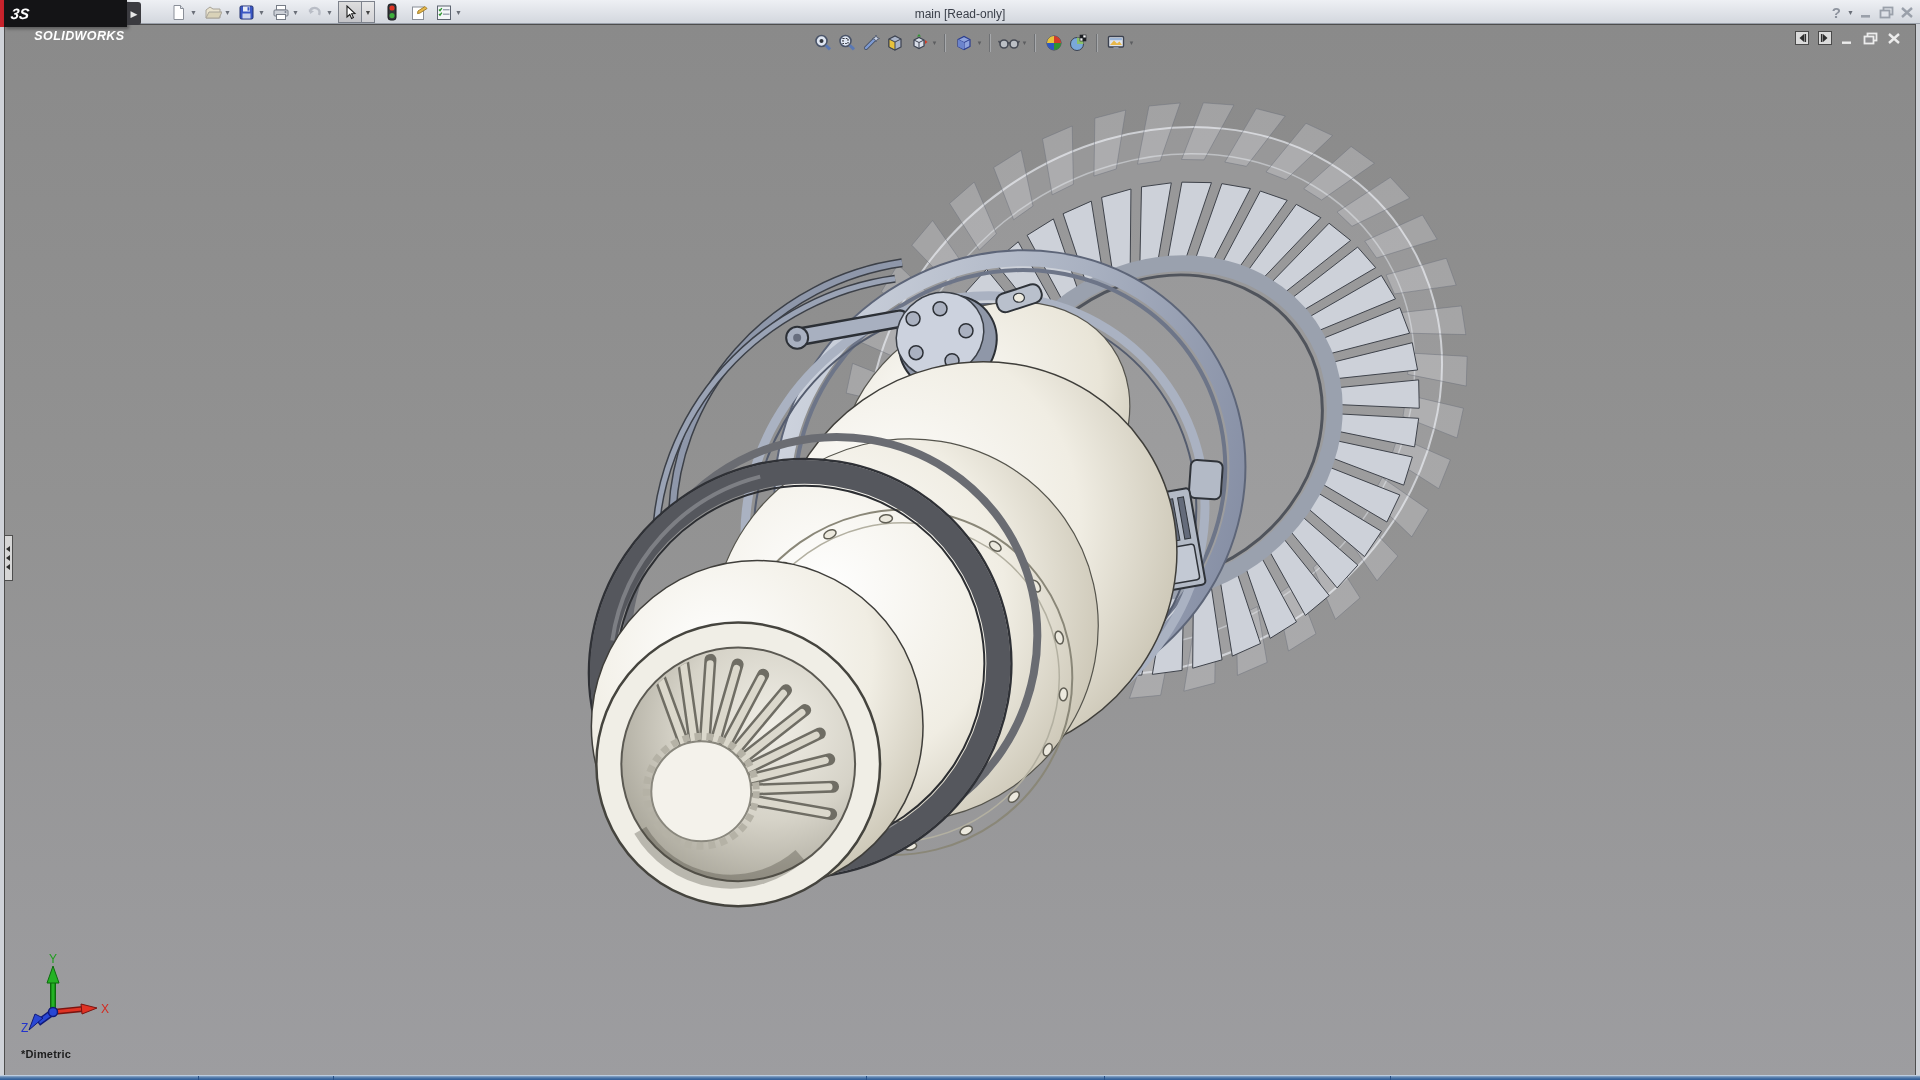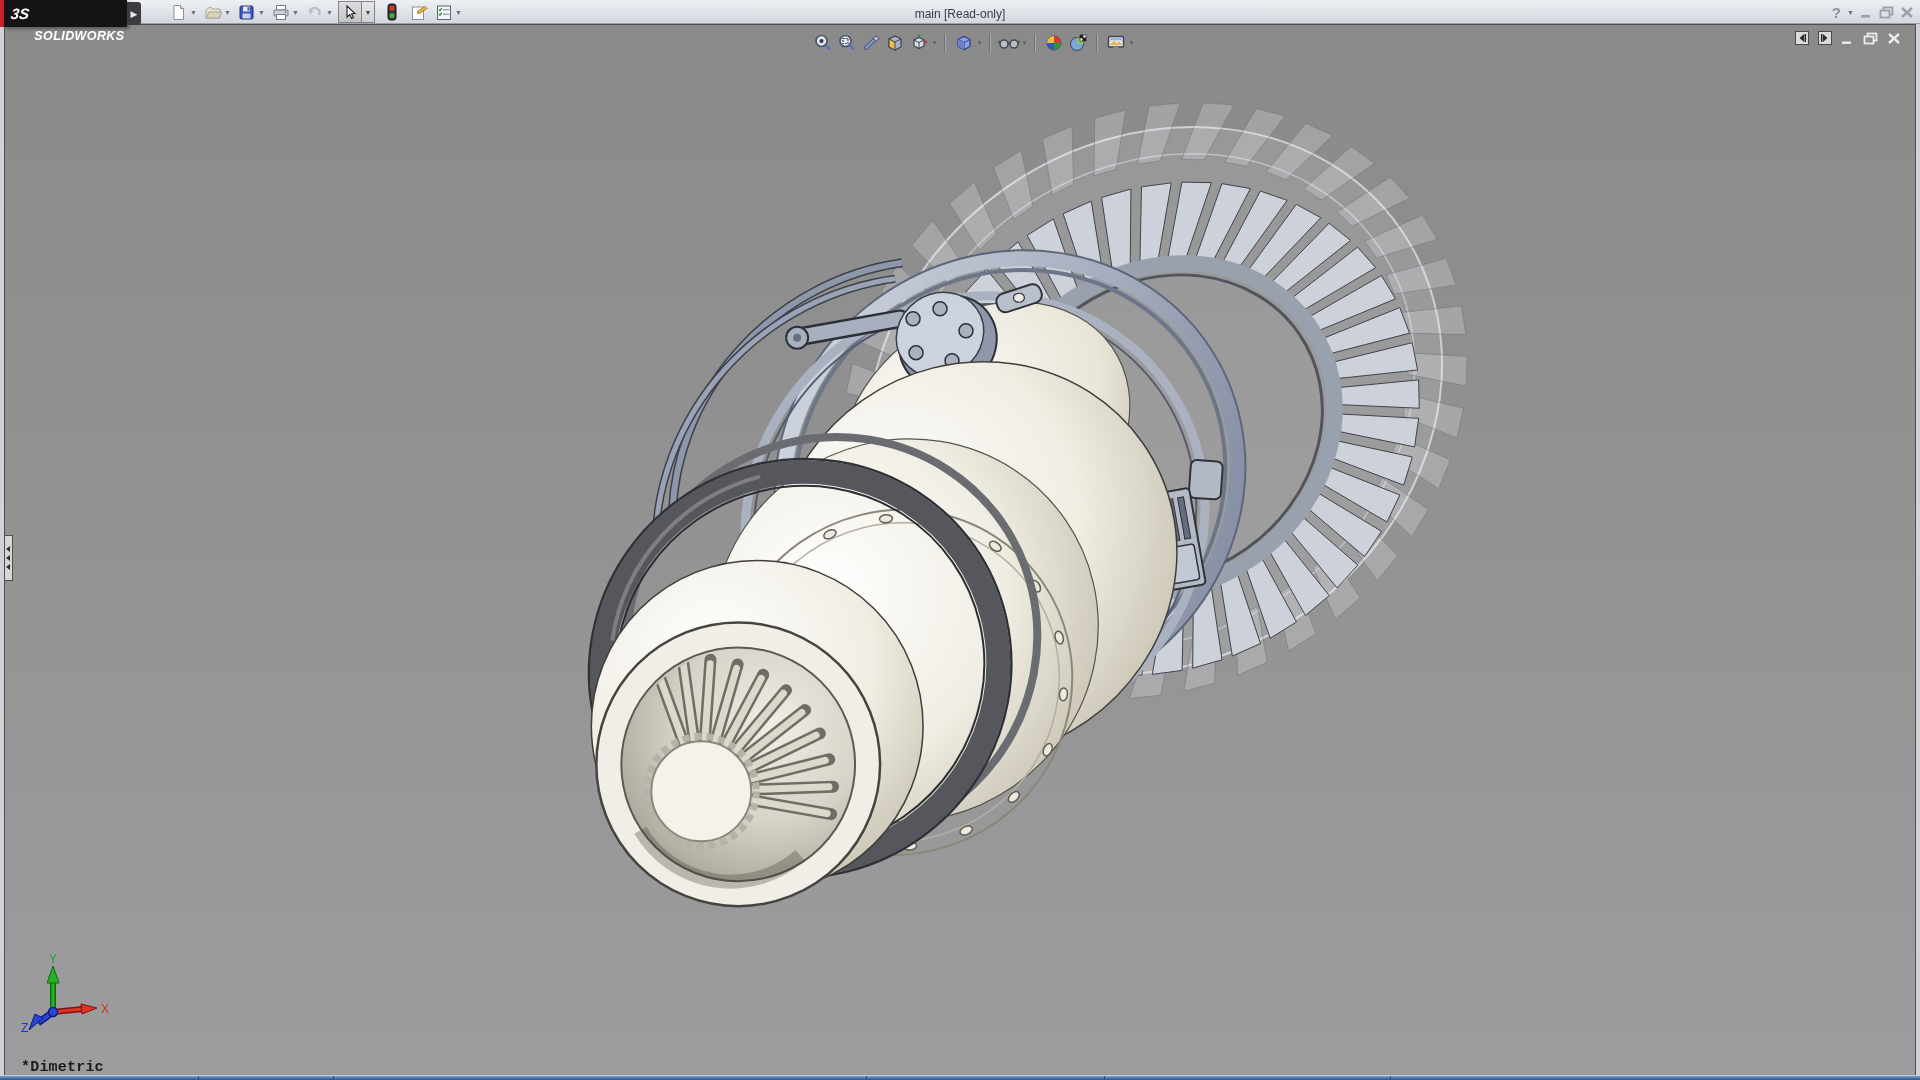--- a/index.html
+++ b/index.html
@@ -53,22 +53,22 @@
 
   
   .lhandle { position:absolute; left:-1px; top:510px; width:9px; height:46px; background:#d6d6d6;
     border:1px solid #4f4f4f; border-left:none; display:flex; flex-direction:column; align-items:center;
     justify-content:center; gap:3px; cursor:pointer; z-index:10; }
   .lhandle i { width:0; height:0; border-right:4px solid #2e2e2e; border-top:3px solid transparent;
     border-bottom:3px solid transparent; }
 
   
   .triad { position:absolute; left:12px; bottom:40px; z-index:9; pointer-events:none; }
-  .orientation { position:absolute; left:16px; bottom:4px; font-size:15px; font-weight:bold;
-    color:#1c1c1c; z-index:9; letter-spacing:.2px;font-family:Liberation Mono, monospace; }
+  .orientation { position:absolute; left:16px; bottom:20px; font-size:11px; font-weight:bold;
+    color:#1c1c1c; z-index:9; letter-spacing:.2px; }
 
   
   .taskbar { position:absolute; left:0; bottom:0; width:100%; height:5px; z-index:50;
     background:linear-gradient(#dfe5ee 0%,#7d9cc0 30%,#4a74a6 60%,#2d5a96 100%); }
   .taskbar i { position:absolute; top:1px; bottom:0; width:1px; background:#274f86; }
 </style>
 </head>
 <body>
 
 <div id="app">

